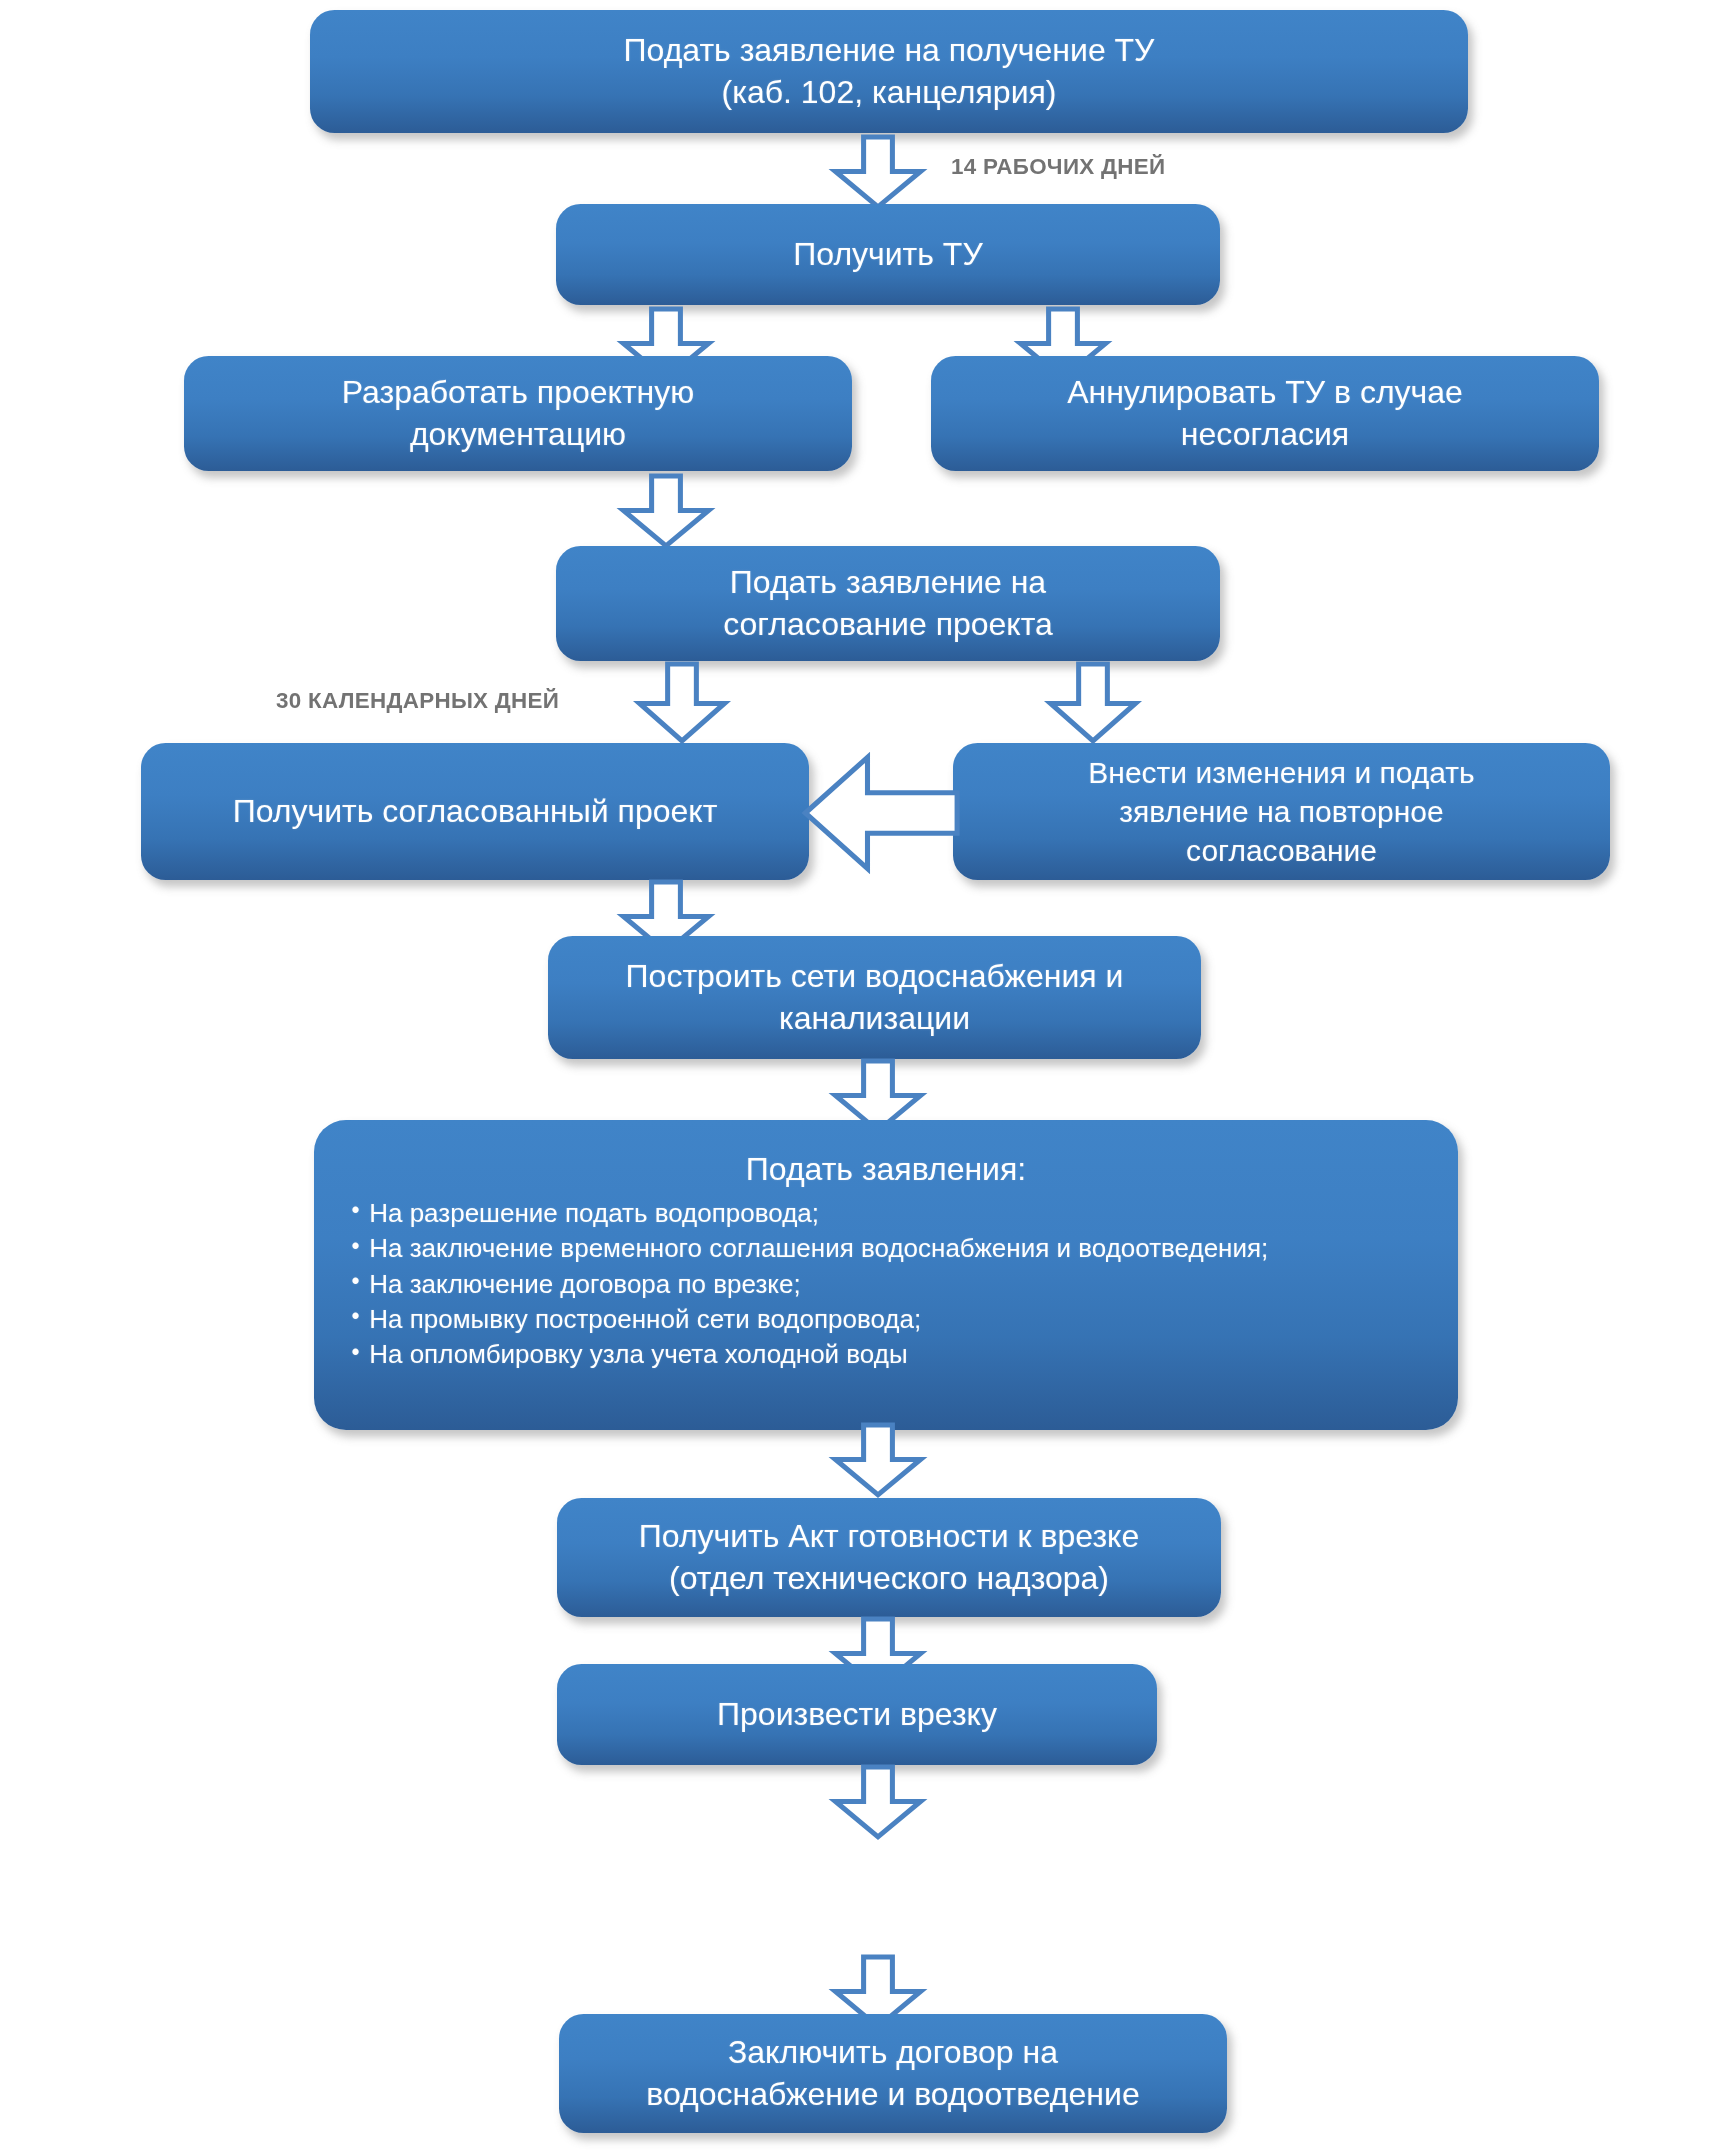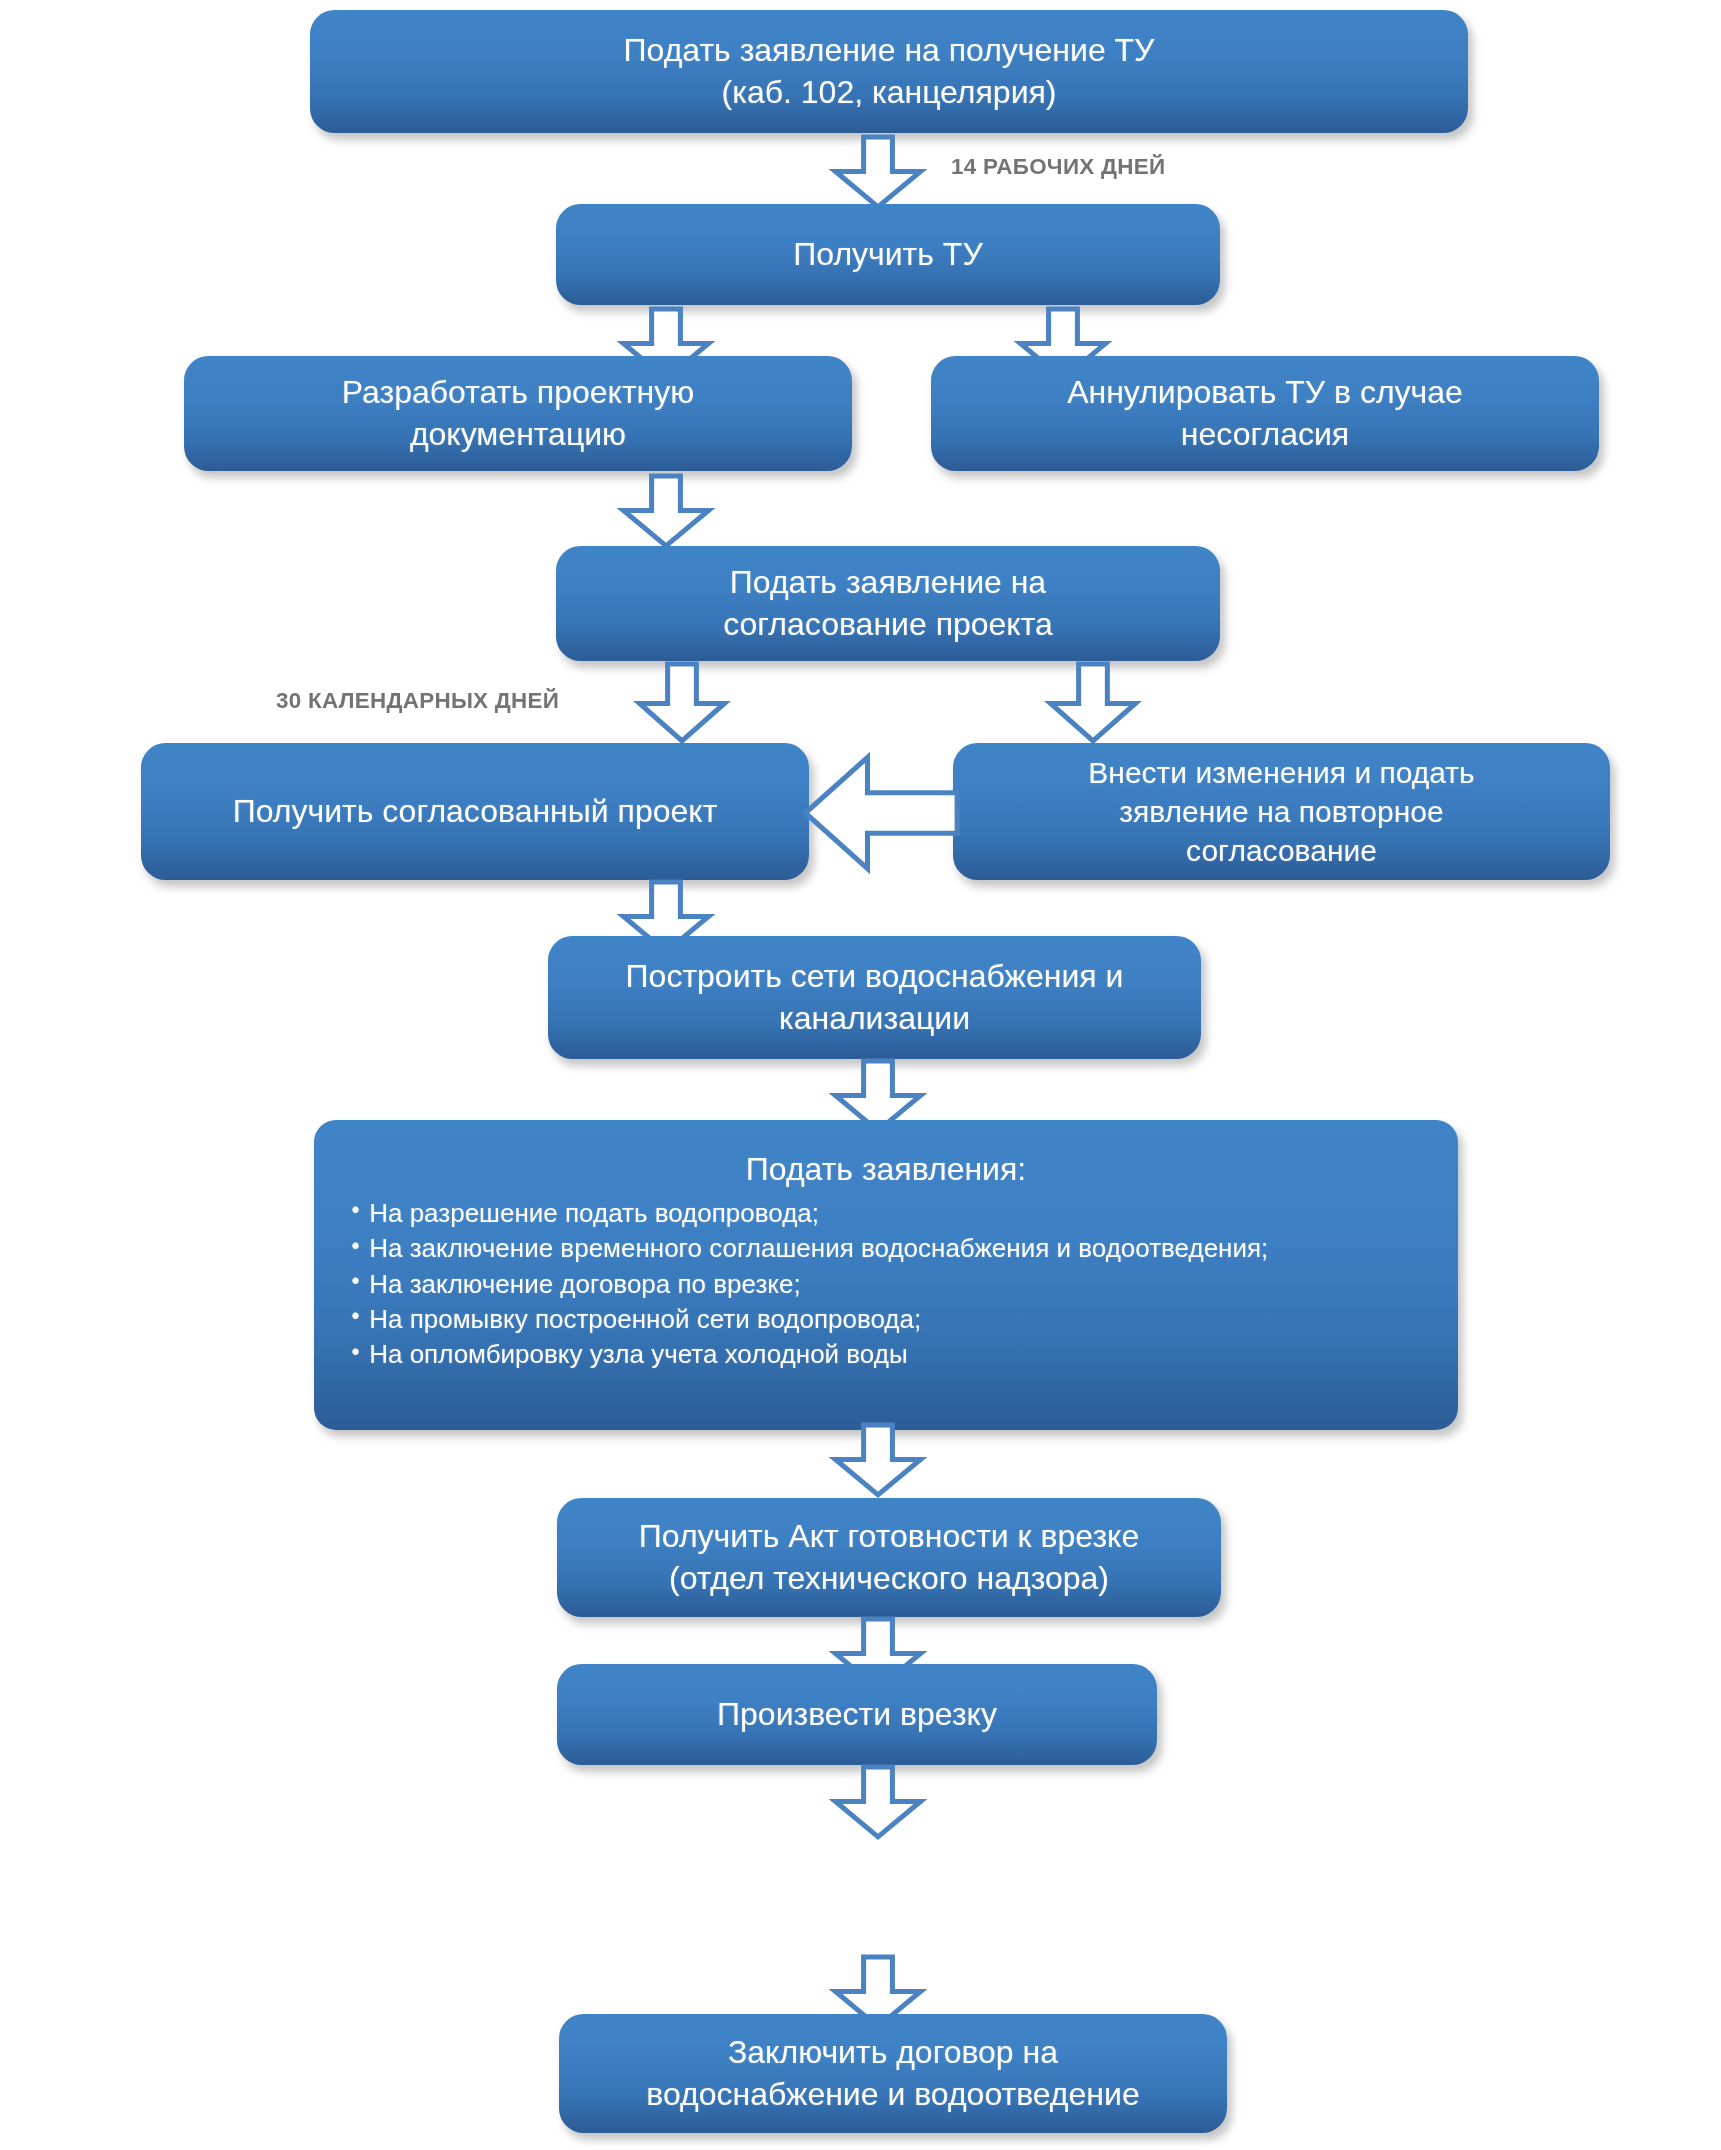--- a/index.html
+++ b/index.html
@@ -41,21 +41,21 @@
   }
   .node .label {
     display: block;
     width: 100%;
     white-space: pre-line;
   }
 
   
   .node.listnode {
     display: block;
-    border-radius: 22px;
+    border-radius: 32px;
     padding: 17.3px 29px 24.5px 29px;
     text-align: left;
   }
   .listnode .list-title {
     display: block;
     text-align: center;
     font-size: 32px;
     line-height: 1.25;
     margin: 11.5px 0 7.2px 0;
   }

